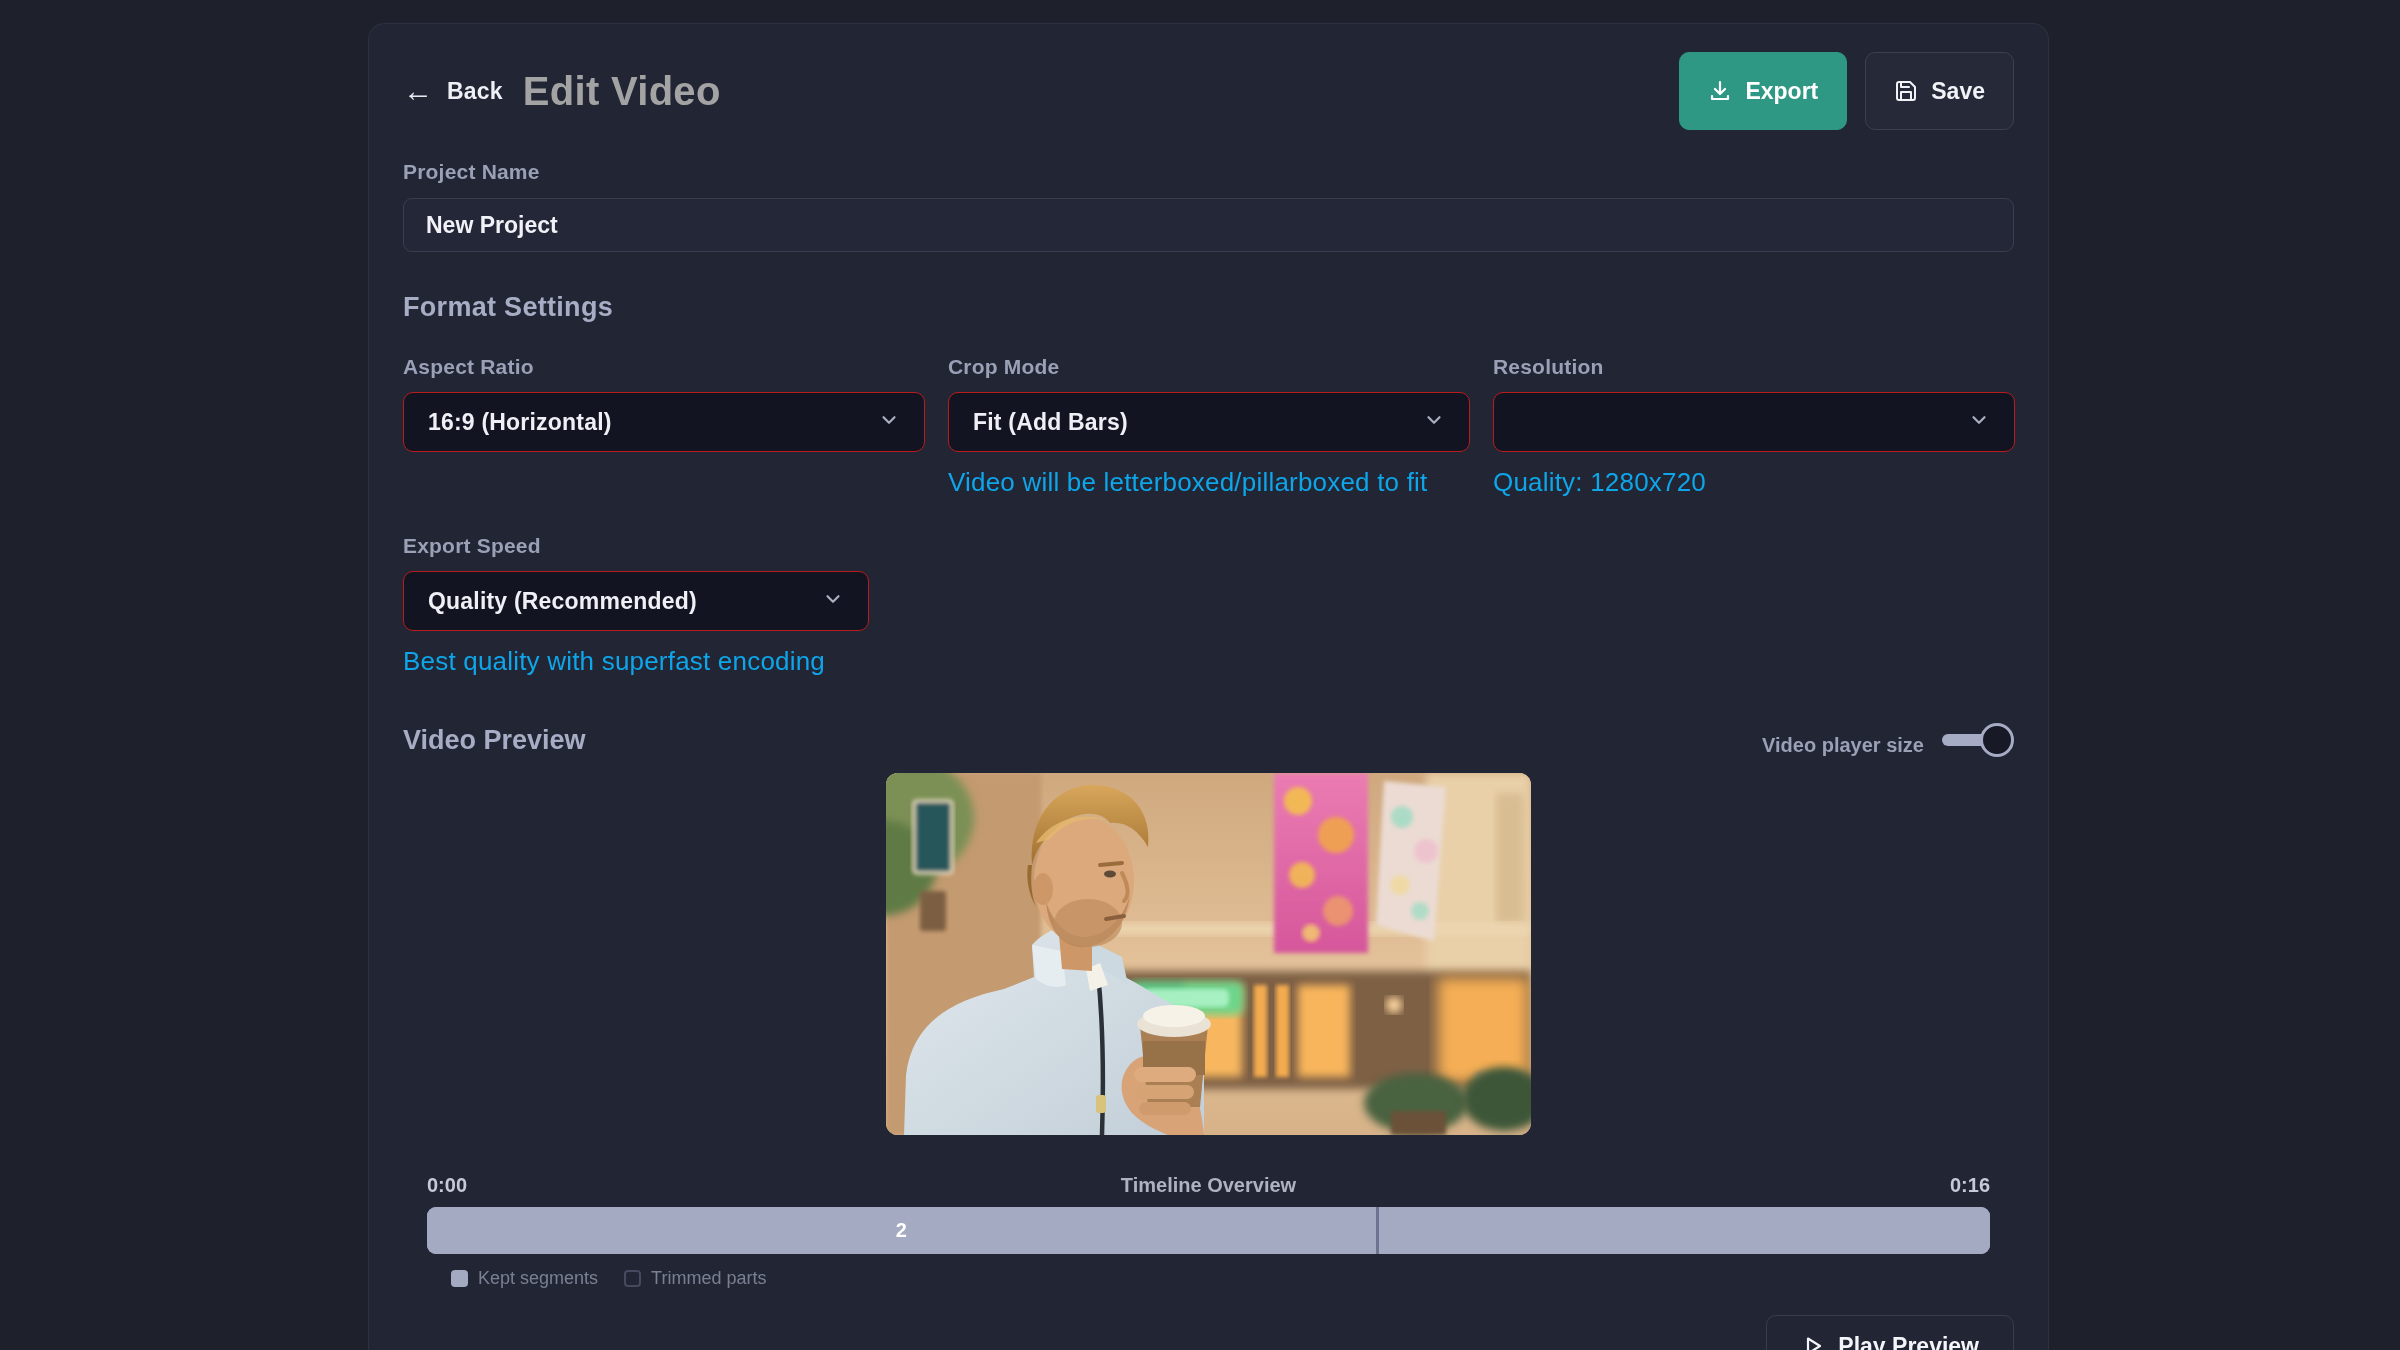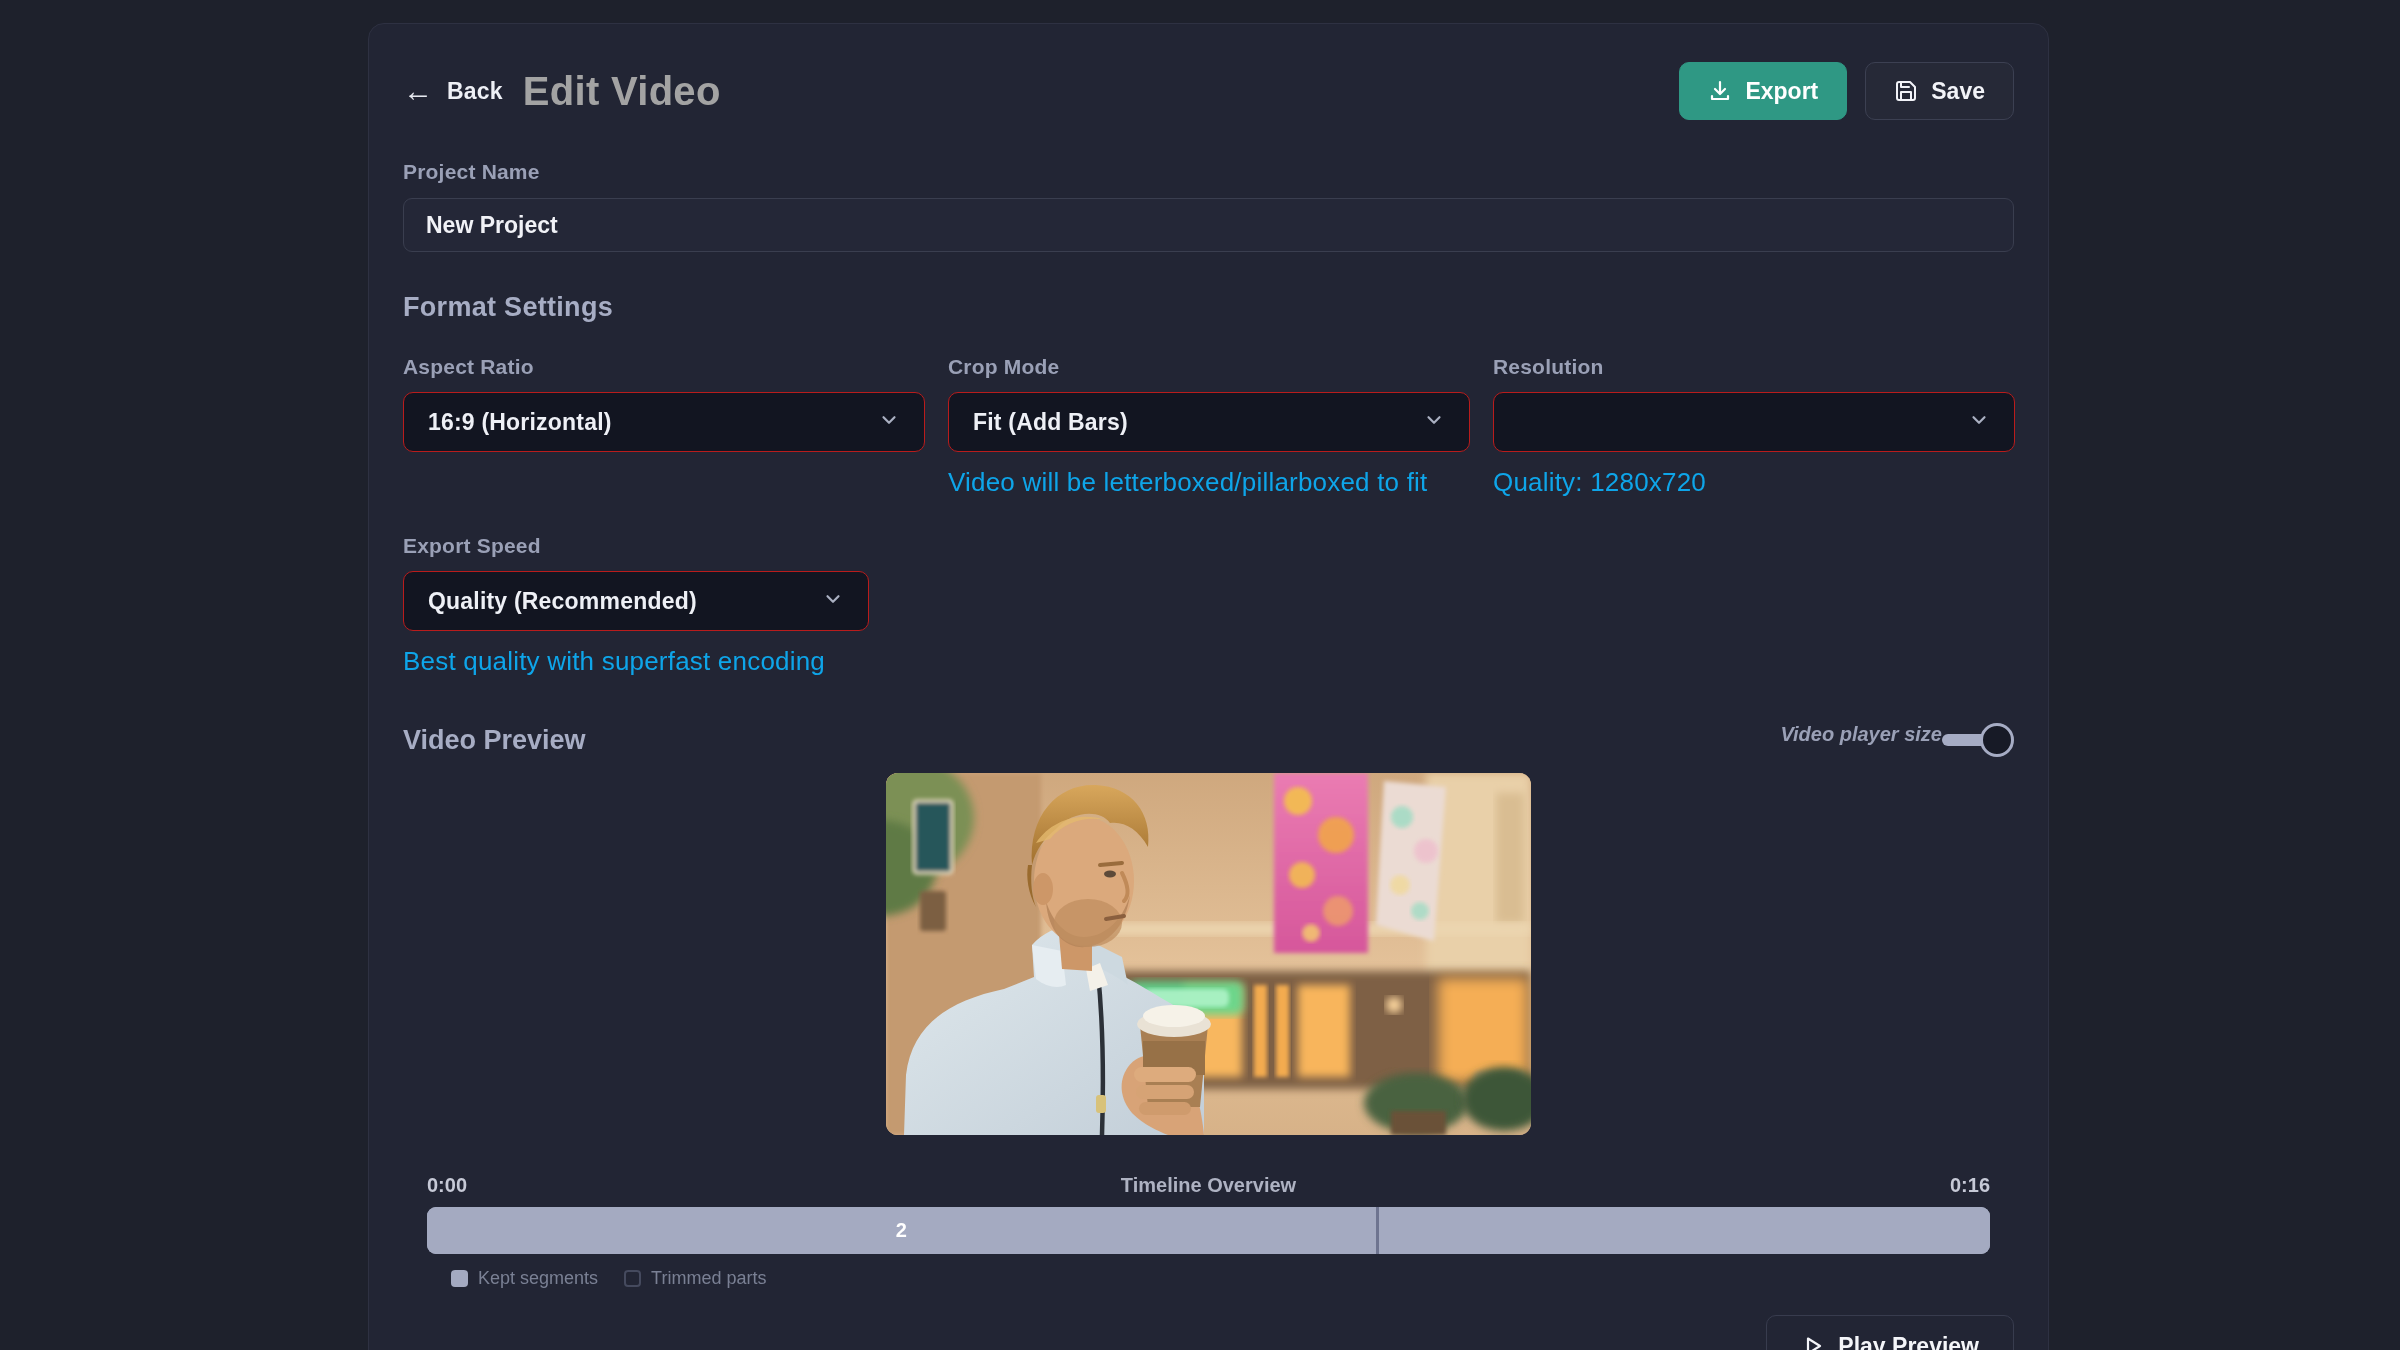--- a/index.html
+++ b/index.html
@@ -14,21 +14,21 @@
     background:#222534;border:1px solid #2e3142;border-radius:16px;
     box-sizing:border-box;padding:0 34px;
   }
   
   .header{margin-top:36px;height:62px;display:flex;align-items:center;}
   .back-btn{display:flex;align-items:center;gap:14px;cursor:pointer;color:#eef0f6;}
   .back-arrow{font-size:30px;line-height:1;color:#e7e9f0;}
   .back-label{font-size:23px;font-weight:700;letter-spacing:.2px;}
   .page-title{margin-left:20px;font-size:40px;font-weight:800;color:#a3a3a3;letter-spacing:.3px;}
   .header-spacer{flex:1;}
-  .btn{display:flex;align-items:center;gap:13px;height:58px;padding:4px 28px;
+  .btn{display:flex;align-items:center;gap:13px;height:78px;padding:4px 28px;
        border-radius:10px;font-size:23px;font-weight:700;cursor:pointer;box-sizing:border-box;}
   .btn-export{background:#2f9884;color:#ffffff;border:1px solid #2f9884;}
   .btn-save{background:rgba(255,255,255,0.02);color:#f2f3f8;border:1px solid #3c4052;margin-left:18px;}
   .btn svg{display:block;}
   
   .field-label{font-size:21px;font-weight:700;color:#9aa0b6;letter-spacing:.2px;}
   .project-label{margin-top:38px;}
   .text-input{
     margin-top:14px;width:100%;height:54px;box-sizing:border-box;
     background:#242737;border:1px solid #3a3e4f;border-radius:9px;
@@ -43,21 +43,21 @@
     justify-content:space-between;background:#121521;border:1px solid #b91c1c;
     border-radius:10px;padding:0 24px;cursor:pointer;
   }
   .select-value{color:#eef0f6;font-size:23px;font-weight:600;letter-spacing:.2px;}
   .chevron{flex:0 0 auto;}
   .helper{margin-top:15px;font-size:26px;color:#0ea5e9;letter-spacing:.2px;}
   .select-narrow{width:466px;}
   
   .preview-header{margin-top:46px;display:flex;align-items:center;}
   .preview-title{font-size:27px;font-weight:600;color:#a7adc4;}
-  .size-control{margin-left:auto;display:flex;align-items:flex-start;font-style:italic;}
+  .size-control{margin-left:auto;display:flex;align-items:flex-end;gap:18px;}
   .size-label{font-size:20px;color:#9aa0b6;font-weight:600;}
   .slider{position:relative;width:72px;height:34px;cursor:pointer;}
   .slider-track{position:absolute;left:0;top:11px;width:58px;height:12px;border-radius:6px;background:#a6acc4;}
   .slider-knob{position:absolute;right:0;top:0;width:34px;height:34px;border-radius:50%;
                background:#171a26;border:3px solid #a6acc4;box-sizing:border-box;}
   .video-wrap{margin:16px auto 0 auto;width:645px;height:362px;border-radius:12px;overflow:hidden;
               background:#d8b48c;cursor:pointer;}
   .video-wrap svg{display:block;width:645px;height:362px;}
   
   .timeline{margin-top:30px;padding:0 24px;}

